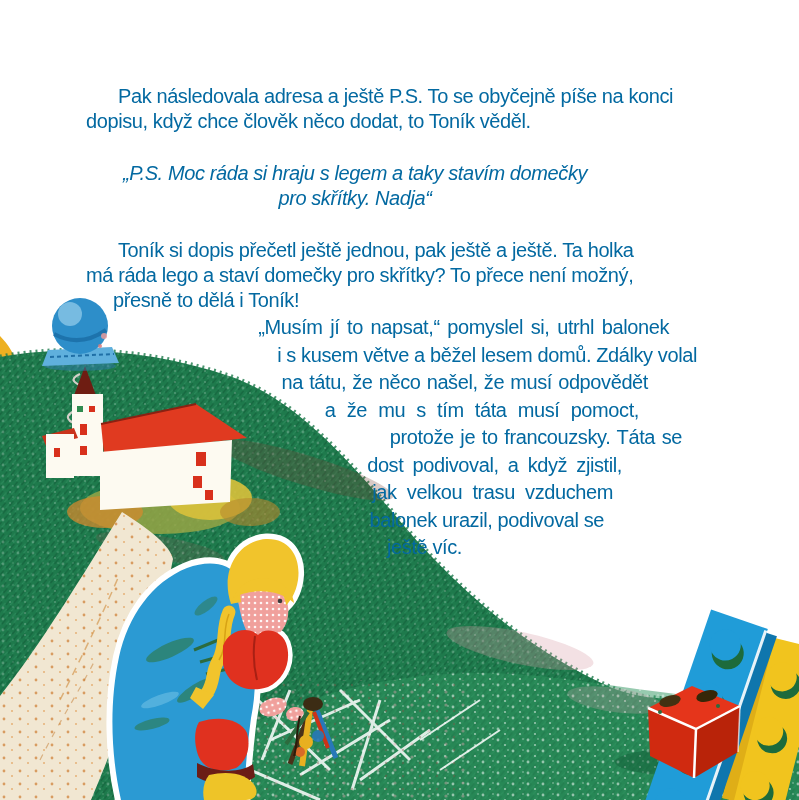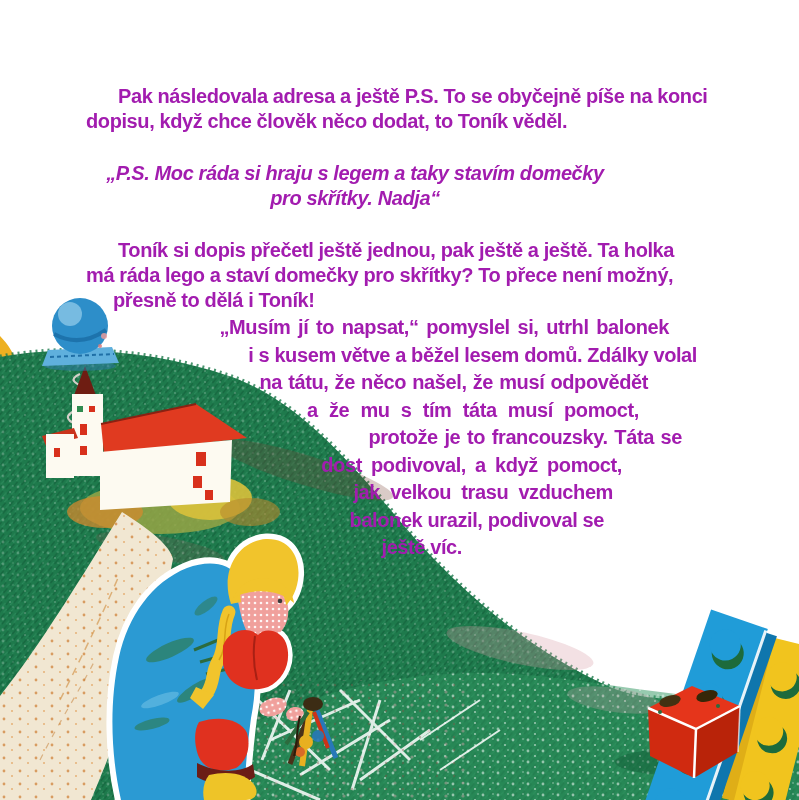--- a/index.html
+++ b/index.html
@@ -1,19 +1,19 @@
 <!DOCTYPE html>
 <html><head>
 <meta charset="utf-8">
 <style>
   html,body{margin:0;padding:0;background:#fff;}
   .page{position:relative;width:799px;height:800px;background:#fff;overflow:hidden;
         font-family:"Liberation Sans","DejaVu Sans",sans-serif;}
   .art{position:absolute;inset:0;z-index:0;}
-  .txt{position:absolute;z-index:2;color:#a21caf;font-weight:700;font-size:20px;
+  .txt{position:absolute;z-index:2;color:#0369a1;font-weight:400;font-size:20px;
        letter-spacing:-0.4px;white-space:nowrap;}
   .txt .line{height:25px;line-height:25px;}
   #p1{left:86px;top:84px;}
   #quote{left:0;top:161px;width:710px;text-align:center;font-style:italic;}
   #p2{left:86px;top:238px;}
   .ind32{padding-left:32px;}
   .ind27{padding-left:27px;}
   #p3{left:0;top:314px;width:741px;text-align:right;}
   #p3 .line{height:27.5px;line-height:27.5px;}
   #p3 .line:nth-child(1){padding-right:72px;word-spacing:2.5px;}
@@ -229,19 +229,19 @@
     <div class="line">má ráda lego a staví domečky pro skřítky? To přece není možný,</div>
     <div class="line ind27">přesně to dělá i Toník!</div>
   </div>
 
   <div class="txt" id="p3">
     <div class="line">„Musím jí to napsat,“ pomyslel si, utrhl balonek</div>
     <div class="line">i s kusem větve a běžel lesem domů. Zdálky volal</div>
     <div class="line">na tátu, že něco našel, že musí odpovědět</div>
     <div class="line">a že mu s tím táta musí pomoct,</div>
     <div class="line">protože je to francouzsky. Táta se</div>
-    <div class="line">dost podivoval, a když pomoct,</div>
+    <div class="line">dost podivoval, a když zjistil,</div>
     <div class="line">jak velkou trasu vzduchem</div>
     <div class="line">balonek urazil, podivoval se</div>
     <div class="line">ještě víc.</div>
   </div>
 
 </div>
 
 </body></html>

